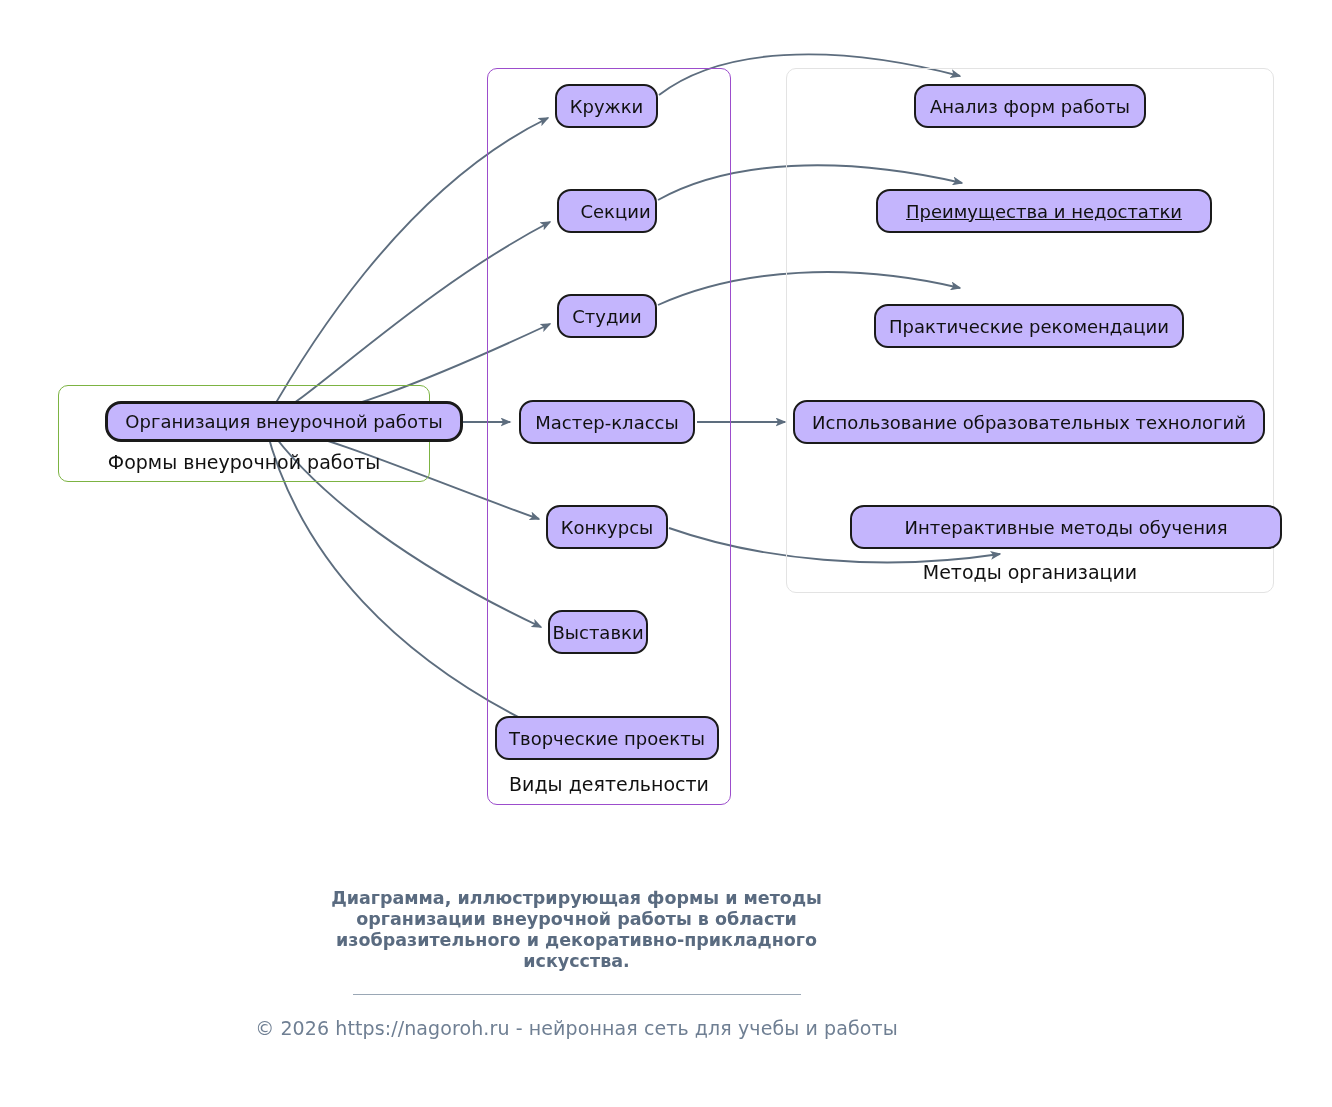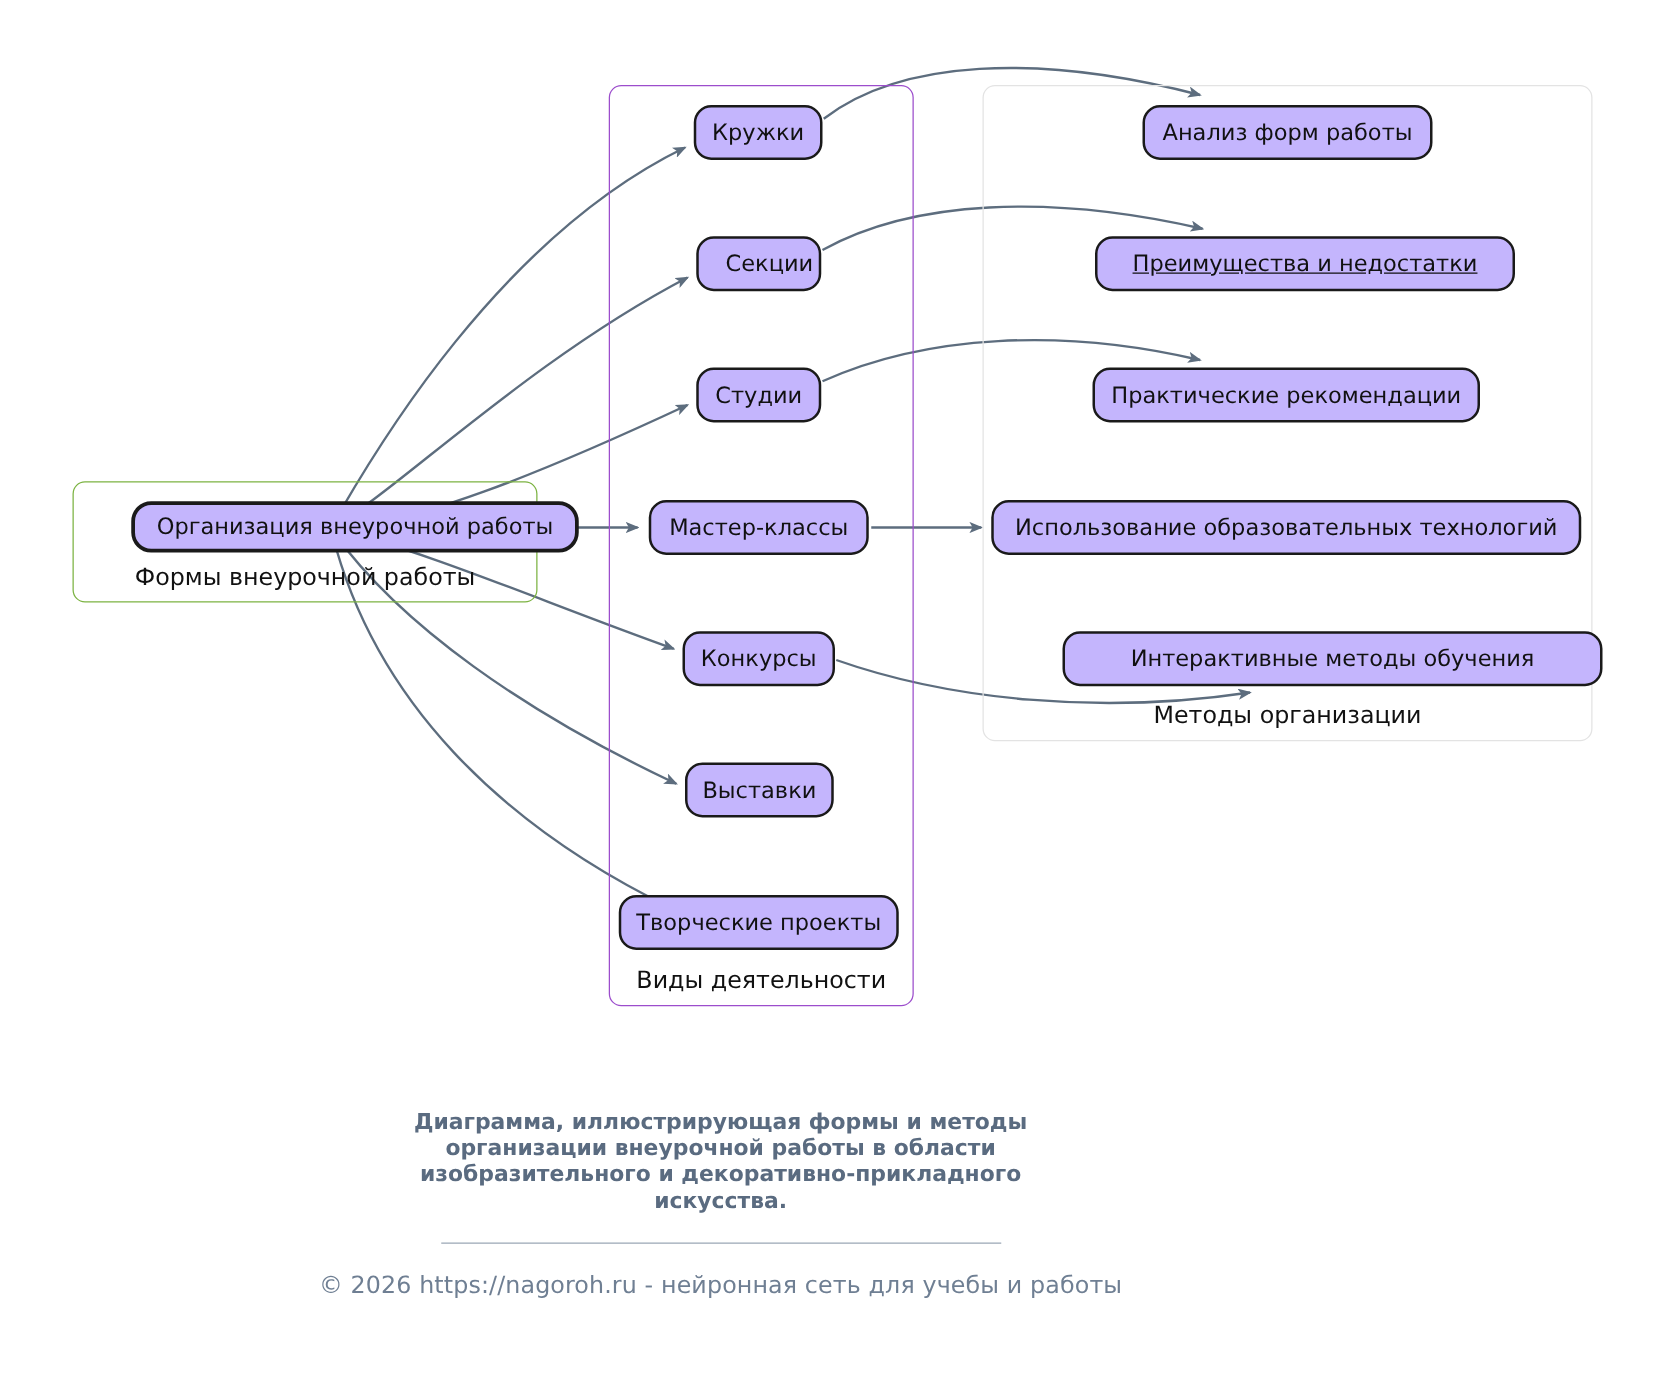--- a/index.html
+++ b/index.html
@@ -154,37 +154,37 @@
   </div>
 
   <div class="node" style="left:519px; top:400px; width:176px; height:44px;">
     <span>Мастер-классы</span>
   </div>
 
   <div class="node" style="left:546px; top:505px; width:122px; height:44px;">
     <span>Конкурсы</span>
   </div>
 
-  <div class="node" style="left:548px; top:610px; width:119px; height:44px;">
+  <div class="node" style="left:548px; top:610px; width:100px; height:44px;">
     <span>Выставки</span>
   </div>
 
   <div class="node" style="left:495px; top:716px; width:224px; height:44px;">
     <span>Творческие проекты</span>
   </div>
 
   <div class="node" style="left:914px; top:84px; width:232px; height:44px;">
     <span>Анализ форм работы</span>
   </div>
 
   <div class="node" style="left:876px; top:189px; width:336px; height:44px;text-decoration:underline;">
     <span>Преимущества и недостатки</span>
   </div>
 
-  <div class="node" style="left:874px; top:294px; width:310px; height:44px;">
+  <div class="node" style="left:874px; top:304px; width:310px; height:44px;">
     <span>Практические рекомендации</span>
   </div>
 
   <div class="node" style="left:793px; top:400px; width:472px; height:44px;">
     <span>Использование образовательных технологий</span>
   </div>
 
   <div class="node" style="left:850px; top:505px; width:432px; height:44px;">
     <span>Интерактивные методы обучения</span>
   </div>

